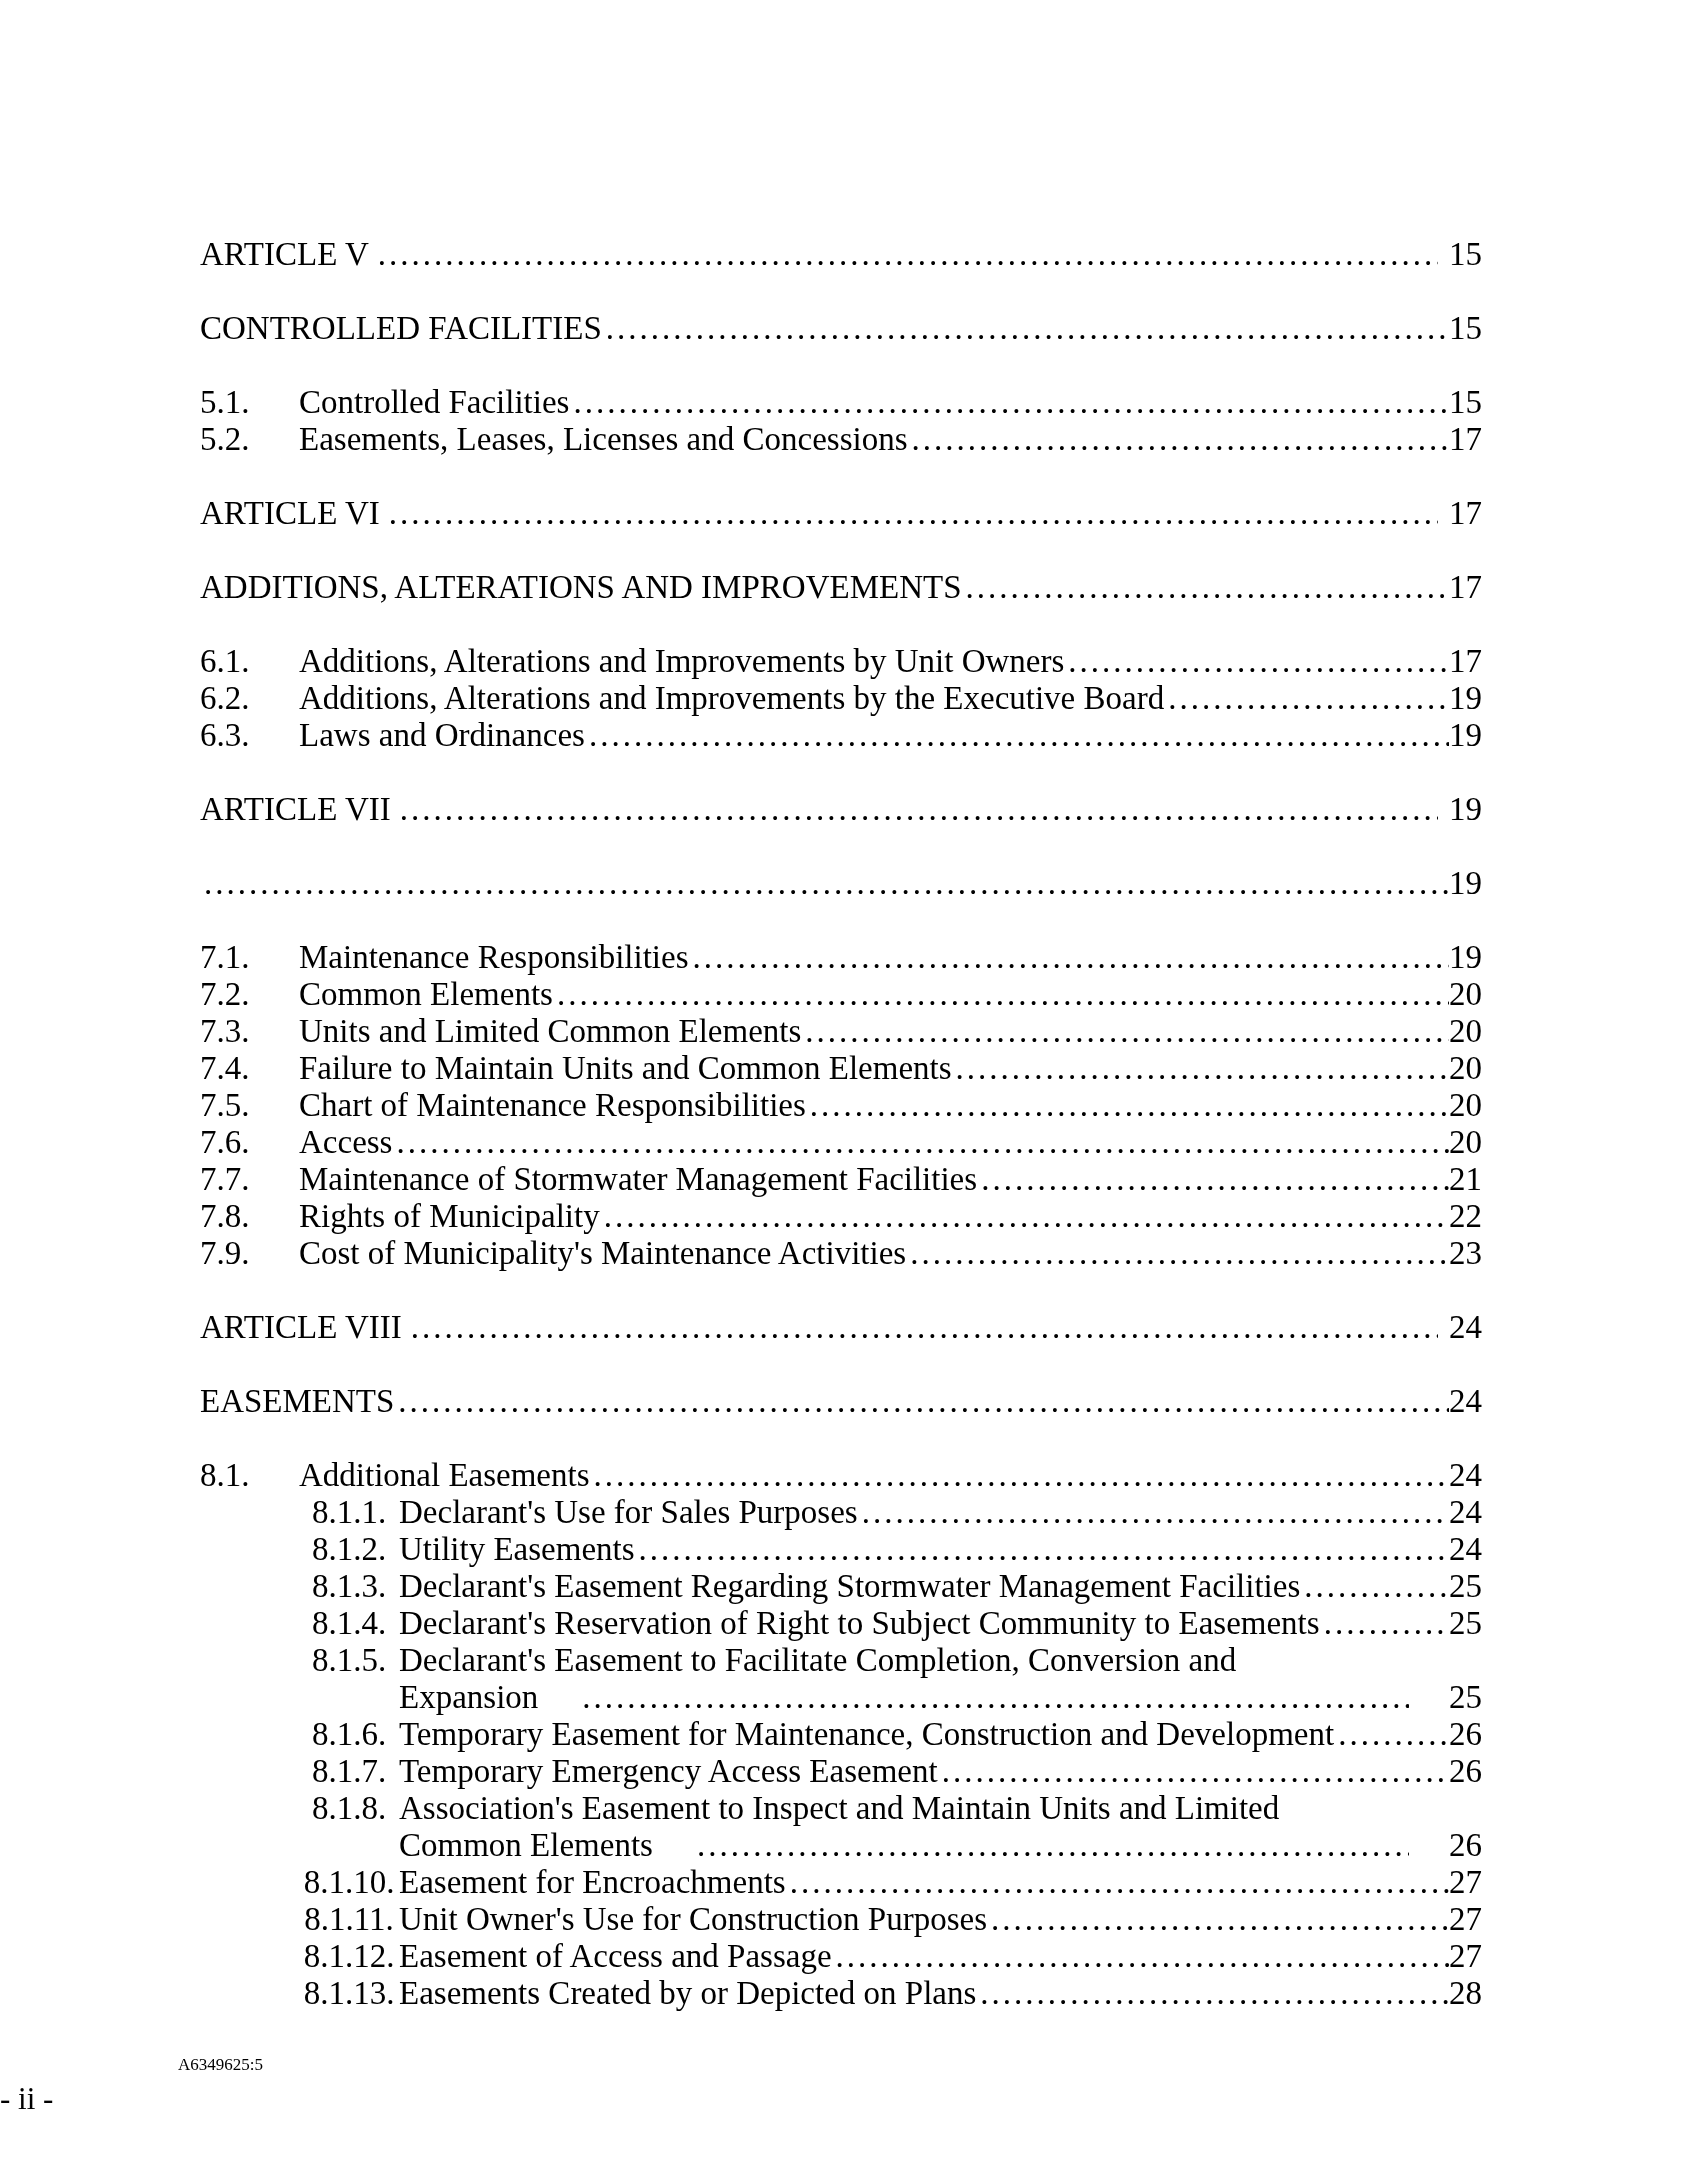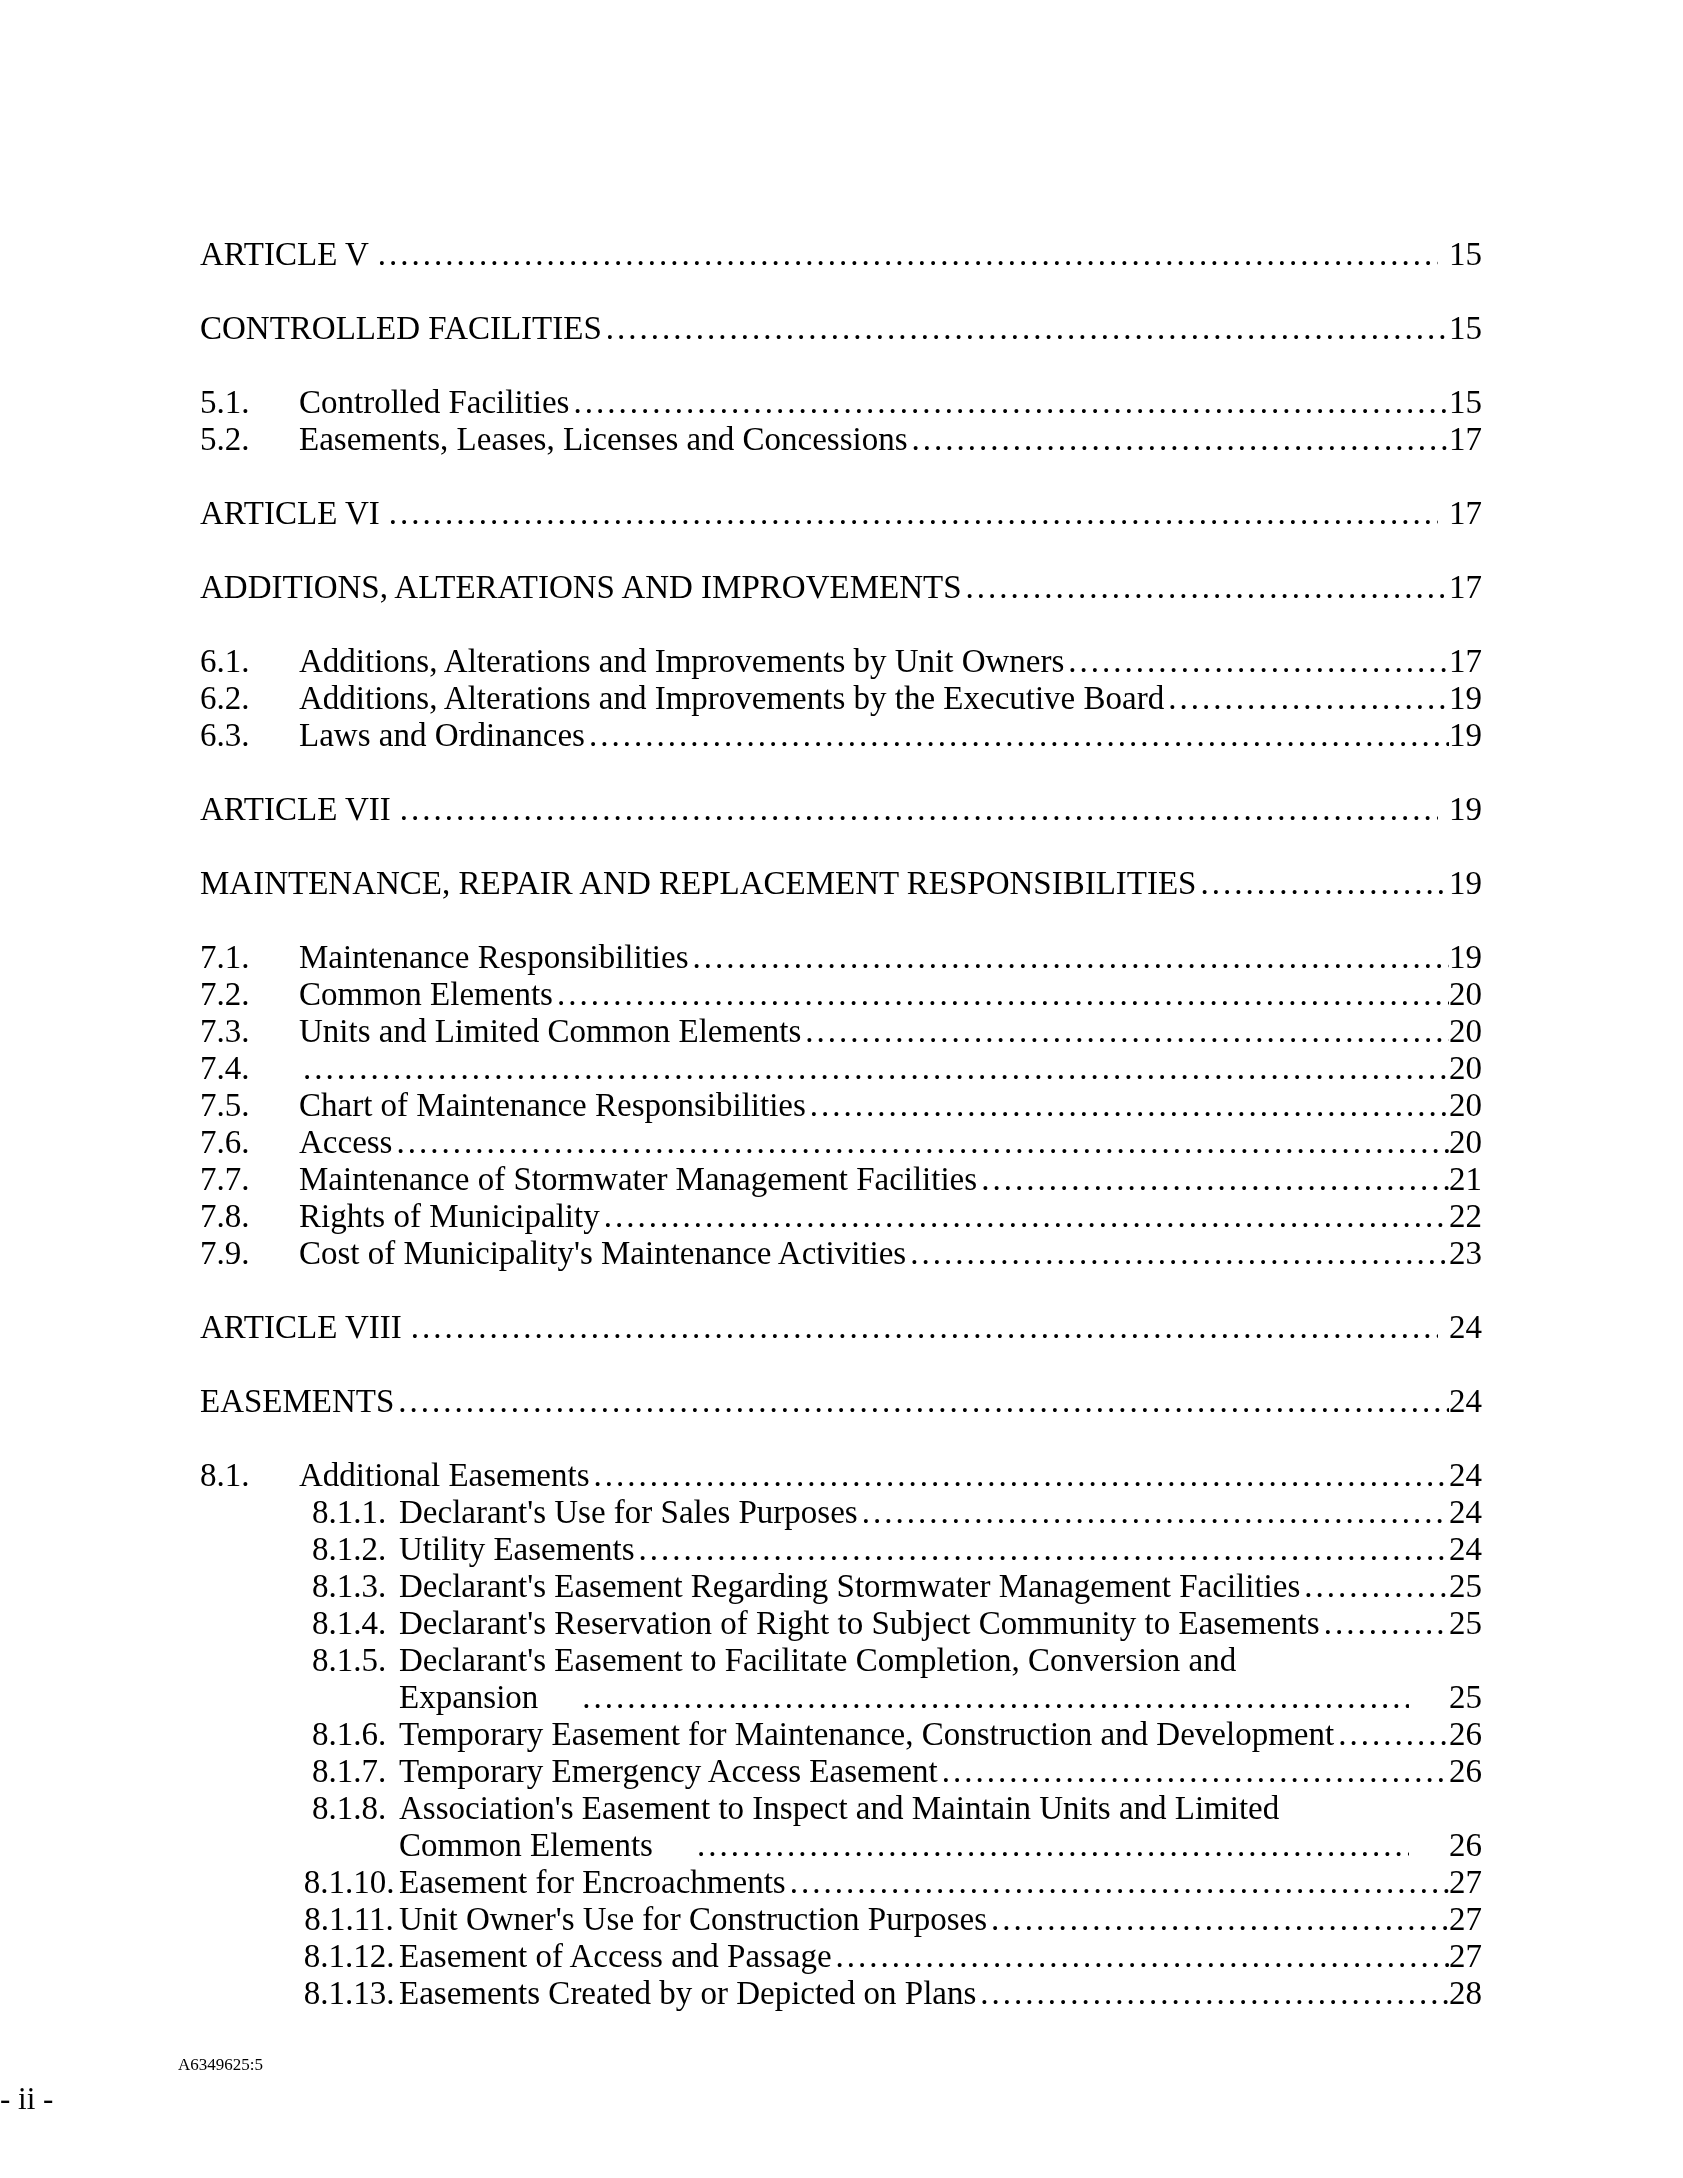--- a/index.html
+++ b/index.html
@@ -114,21 +114,20 @@
         <span class="title">Laws and Ordinances</span>
         <span class="leader"></span>
         <span class="pagenum">19</span>
       </div>
       <div class="entry article gap">
         <span class="title">ARTICLE VII</span>
         <span class="leader"></span>
         <span class="pagenum">19</span>
       </div>
       <div class="entry heading gap">
-        <span class="title">MAINTENANCE, REPAIR AND REPLACEMENT RESPONSIBILITIES</span>
         <span class="leader"></span>
         <span class="pagenum">19</span>
       </div>
       <div class="entry section gap">
         <span class="num">7.1.</span>
         <span class="title">Maintenance Responsibilities</span>
         <span class="leader"></span>
         <span class="pagenum">19</span>
       </div>
       <div class="entry section">
@@ -138,20 +137,21 @@
         <span class="pagenum">20</span>
       </div>
       <div class="entry section">
         <span class="num">7.3.</span>
         <span class="title">Units and Limited Common Elements</span>
         <span class="leader"></span>
         <span class="pagenum">20</span>
       </div>
       <div class="entry section">
         <span class="num">7.4.</span>
+        <span class="title">Failure to Maintain Units and Common Elements</span>
         <span class="leader"></span>
         <span class="pagenum">20</span>
       </div>
       <div class="entry section">
         <span class="num">7.5.</span>
         <span class="title">Chart of Maintenance Responsibilities</span>
         <span class="leader"></span>
         <span class="pagenum">20</span>
       </div>
       <div class="entry section">

